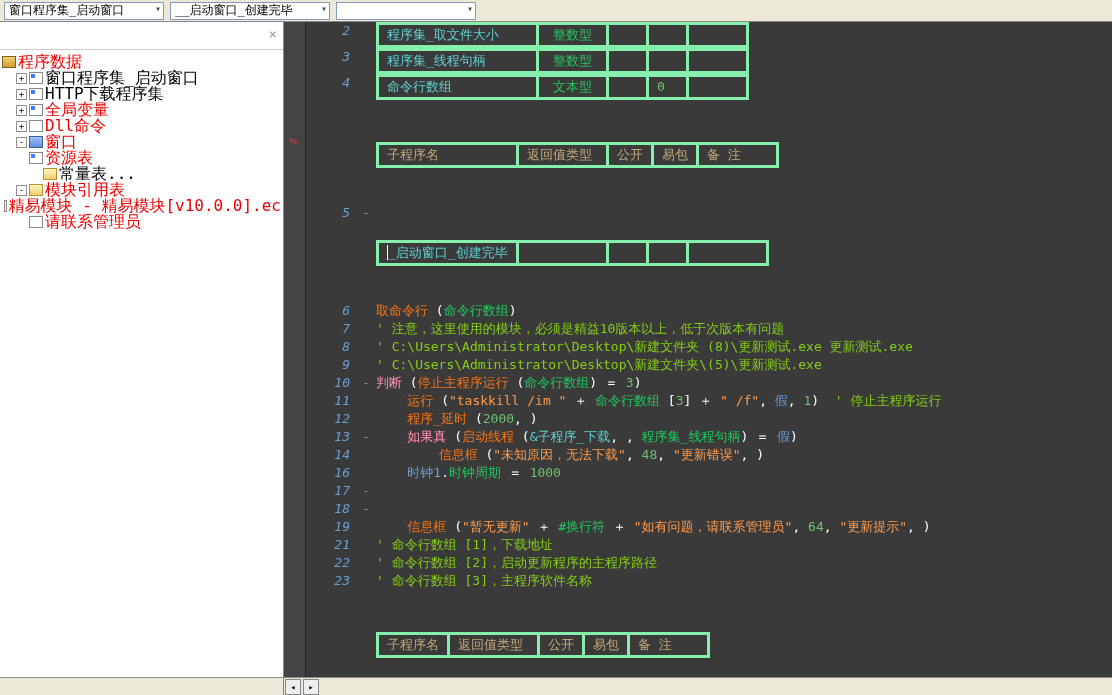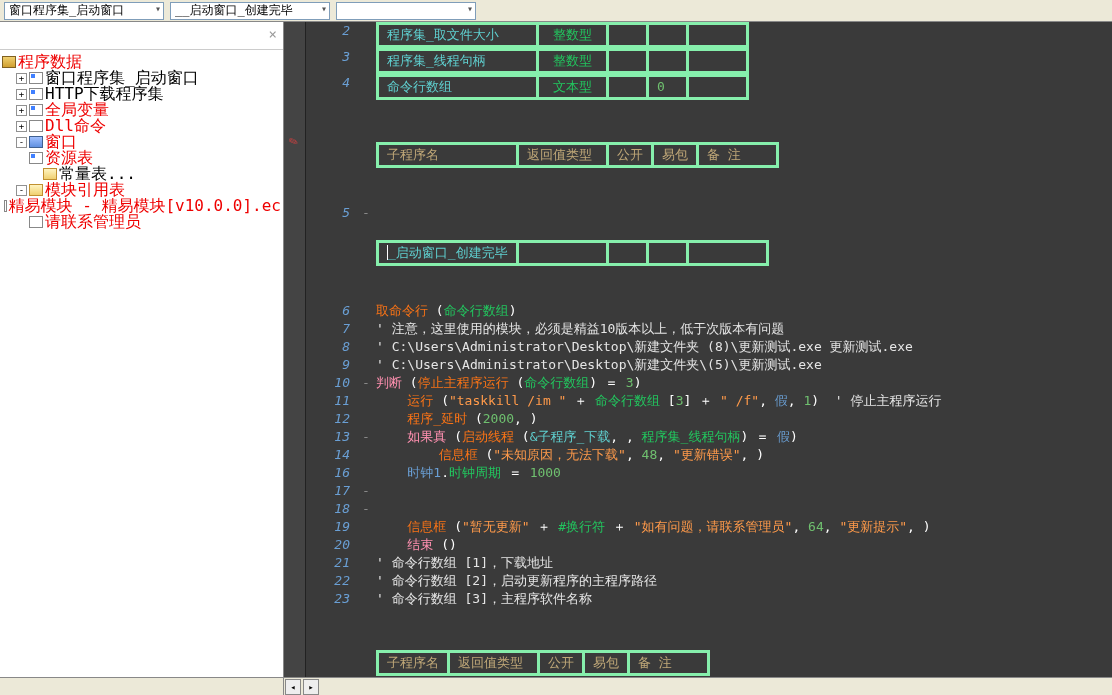--- a/index.html
+++ b/index.html
@@ -35,21 +35,21 @@
 .tbl { border-collapse:collapse; margin-left:0; }
 .tbl td { border:3px solid #86efac; padding:1px 8px; height:20px; font-size:13px; }
 .th { color:#c0a878; }
 .cy { color:#5fd0d0; }
 .yl { color:#22c55e;text-align:center; }
 .mg { color:#f97316; }
 .gr { color:#6fc06f; }
 .bl { color:#6a9fd4; }
 .wh { color:#fff; }
 .or { color:#ff9a4a; }
-.gy { color:#e5e5e5; }
+.gy { color:#84cc16; }
 .pk { color:#ff90b0; }
 .cursor { border-left:1px solid #fff; animation:bl 1s infinite; }
 @keyframes bl { 50% { border-color:transparent; } }
 .btm { height:18px; background:#ece9d8; border-top:1px solid #888; display:flex; }
 .btm-l { width:284px; border-right:1px solid #888; }
 .sbtn { width:16px; height:16px; border:1px solid #888; background:#eee; margin:1px; display:inline-flex; align-items:center; justify-content:center; font-size:9px; cursor:pointer; }
 </style>
 </head>
 <body>
 
@@ -242,25 +242,20 @@
             <span class="num">18</span>
             <span class="fold">-</span>
             <span class="code"><span class="wh"></span></span>
           </div>
           <div class="ln">
             <span class="num">19</span>
             <span class="fold"></span>
             <span class="code"><span class="wh">    </span><span class="mg">信息框 </span><span class="wh">(</span><span class="or">"暂无更新"</span><span class="wh"> ＋ </span><span class="yl">#换行符</span><span class="wh"> ＋ </span><span class="or">"如有问题，请联系管理员"</span><span class="wh">, </span><span class="gr">64</span><span class="wh">, </span><span class="or">"更新提示"</span><span class="wh">, )</span></span>
           </div>
           <div class="ln">
-            <span class="num">20</span>
-            <span class="fold"></span>
-            <span class="code"><span class="wh">    </span><span class="pk">结束 </span><span class="wh">()</span></span>
-          </div>
-          <div class="ln">
             <span class="num">21</span>
             <span class="fold"></span>
             <span class="code"><span class="gy">' 命令行数组 [1]，下载地址</span></span>
           </div>
           <div class="ln">
             <span class="num">22</span>
             <span class="fold"></span>
             <span class="code"><span class="gy">' 命令行数组 [2]，启动更新程序的主程序路径</span></span>
           </div>
           <div class="ln">

